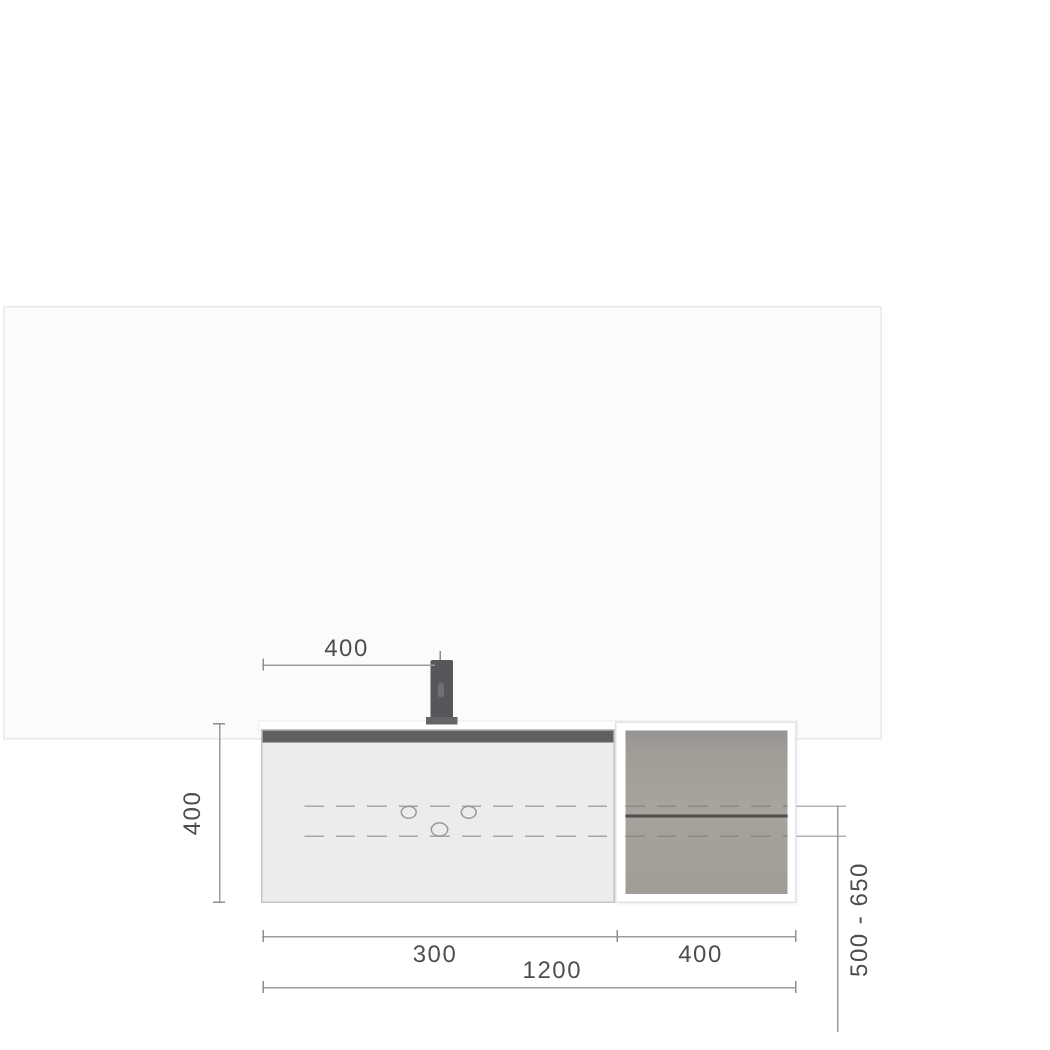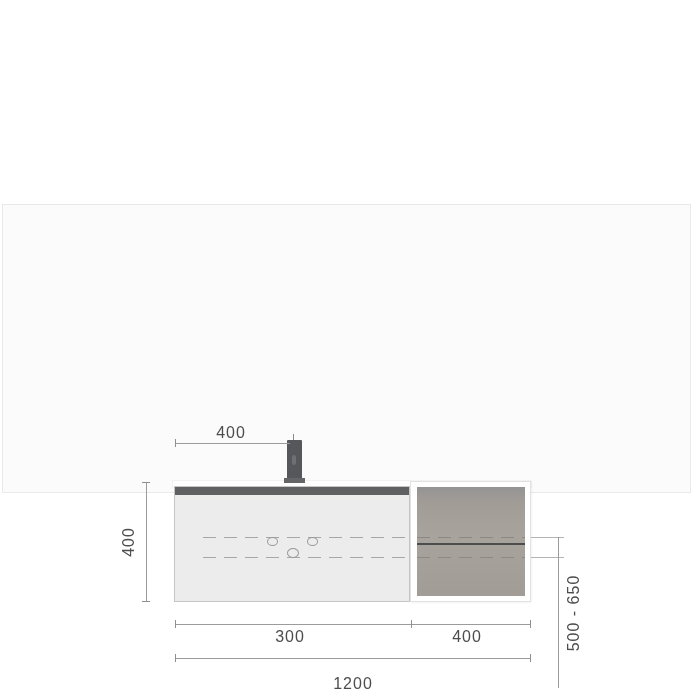--- a/index.html
+++ b/index.html
@@ -3,21 +3,21 @@
 <meta charset="utf-8">
 <style>
   html,body{margin:0;padding:0;background:#ffffff;}
   body{
     width:700px;height:700px;position:relative;overflow:hidden;
     font-family:"Liberation Sans", sans-serif;
   }
   .abs{position:absolute;box-sizing:border-box;}
 
   
-  .panel{left:2px;top:204px;width:689px;height:289px;background:#fbfbfb;border:1px solid #e9e9e9;}
+  .panel{left:2px;top:204px;width:586px;height:289px;background:#fbfbfb;border:1px solid #e9e9e9;}
 
   
   .countertop{left:170px;top:276px;width:358px;height:6px;background:#fefefe;box-shadow:0 0 0 1px rgba(0,0,0,0.035);}
   .cabinet-main{left:171px;top:281px;width:236px;height:116px;background:#ececec;border:1px solid #c5c5c5;}
   .cabinet-trim{left:0;top:0;width:100%;height:8px;background:#5e6062;}
   .shelf-unit{left:407px;top:276px;width:121px;height:121px;background:#ffffff;border:1px solid #e2e2e2;box-shadow:1px 1px 2px rgba(0,0,0,0.05);}
   .shelf-interior{left:6px;top:5px;width:108px;height:109px;
     background:linear-gradient(180deg,#949494 0%,#a29c97 14%,#a9a39d 45%,#a29c97 100%);}
   .shelf-board{left:0;top:56px;width:100%;height:2px;background:#4d4d4d;}
 
@@ -61,21 +61,21 @@
   .dim-b1-line{left:172px;top:419px;width:355px;}
   .dim-b1-tick-a{left:172px;top:415px;}
   .dim-b1-tick-m{left:408px;top:415px;}
   .dim-b1-tick-b{left:527px;top:415px;}
   .dim-800-label{left:257px;top:424px;width:60px;}
   .dim-400b-label{left:434px;top:424px;width:60px;}
   
   .dim-b2-line{left:172px;top:453px;width:355px;}
   .dim-b2-tick-a{left:172px;top:449px;}
   .dim-b2-tick-b{left:527px;top:449px;}
-  .dim-1200-label{left:315px;top:471px;width:70px;}
+  .dim-1200-label{left:315px;top:435px;width:70px;text-align:right;}
   
   .dim-right-line{left:555px;top:332px;height:151px;}
   .dim-right-label{left:526px;top:400px;width:90px;}
 </style>
 </head>
 <body>
 
 <div class="abs panel">
 
   <div class="abs countertop"></div>

